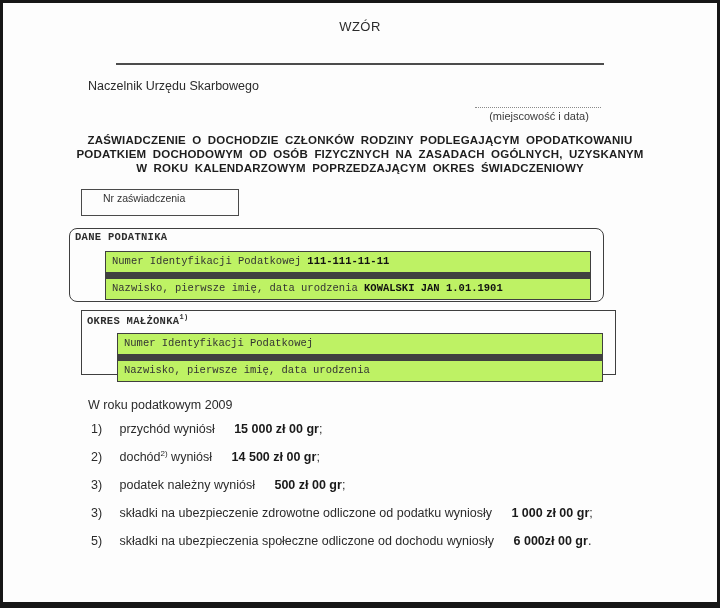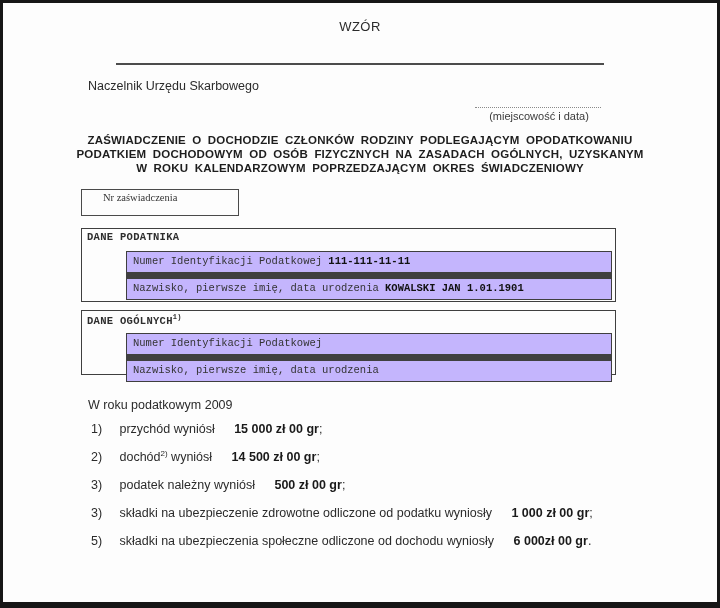--- a/index.html
+++ b/index.html
@@ -18,29 +18,29 @@
   
   .wzor{left:0;right:0;top:16px;text-align:center;font-weight:normal;font-size:13px;letter-spacing:.5px;}
   .sep-line{left:113px;top:60px;width:488px;border-top:2px solid #4c4c4c;}
   .addressee{left:85px;top:76px;font-size:12.5px;}
   .place-line{left:472px;top:94px;width:126px;height:10px;border-bottom:1.5px dotted #8a8a8a;}
   .place-caption{left:448px;top:107px;width:176px;text-align:center;font-size:11px;color:#3a3a3a;}
   
   .doc-title{left:50px;right:50px;top:130px;text-align:center;font-weight:bold;font-size:11.5px;line-height:14px;letter-spacing:.2px;word-spacing:3px;color:#1d1d1d;}
   
   .cert-box{left:78px;top:186px;width:158px;height:27px;border:1px solid #4a4a4a;box-sizing:border-box;}
-  .mono-label{font-family:Liberation Serif, serif;font-size:10.5px;color:#333;padding-left:16px;}
+  .mono-label{font-family:Liberation Sans, sans-serif;font-size:10.5px;color:#333;padding-left:16px;}
   .cert-box .mono-label{position:absolute;left:5px;top:2px;}
   
   .section-box{border:1px solid #3f3f3f;box-sizing:border-box;background:#fdfdfd;}
-  .sec-taxpayer{left:78px;top:225px;width:535px;height:74px;}
+  .sec-taxpayer{left:66px;top:225px;width:535px;height:74px;border-radius:8px;}
   .sec-spouse{left:78px;top:307px;width:535px;height:65px;}
   .section-label{position:absolute;left:5px;top:2px;font-family:"Liberation Mono", monospace;font-size:10.5px;font-weight:bold;color:#2e2e2e;letter-spacing:.3px;}
   .section-label sup{font-size:7px;}
-  .inner-box{position:absolute;left:35px;top:22px;width:486px;border:1px solid #3f3f3f;box-sizing:border-box;background:#c4b5fd;margin-left:9px;}
+  .inner-box{position:absolute;left:35px;top:22px;width:486px;border:1px solid #3f3f3f;box-sizing:border-box;background:#bef264;}
   .inner-row{height:20px;line-height:19px;padding-left:6px;font-family:"Liberation Mono", monospace;font-size:10.5px;color:#333;white-space:nowrap;overflow:hidden;}
   .inner-row + .inner-row{border-top:7px solid #404040;}
   .inner-row b{font-weight:bold;color:#111;}
   
   .intro{left:85px;top:387px;font-size:12.5px;margin-top:8px;}
   .list-item{left:88px;font-size:12.5px;white-space:nowrap;}
   .item-no{display:inline-block;width:25px;}
   .list-item b{font-weight:bold;color:#1a1a1a;margin-left:16px;}
   .list-item sup{font-size:8px;line-height:0;}
 </style>
@@ -76,21 +76,21 @@
         <b>111-111-11-11</b>
       </div>
       <div class="inner-row">
         <span>Nazwisko, pierwsze imię, data urodzenia</span>
         <b>KOWALSKI JAN 1.01.1901</b>
       </div>
     </div>
   </div>
 
   <div class="abs section-box sec-spouse">
-    <span class="section-label"><span>DANE OGÓLNYCH</span><sup>1)</sup></span>
+    <span class="section-label"><span>OKRES MAŁŻONKA</span><sup>1)</sup></span>
     <div class="inner-box">
       <div class="inner-row">
         <span>Numer Identyfikacji Podatkowej</span>
         <b></b>
       </div>
       <div class="inner-row">
         <span>Nazwisko, pierwsze imię, data urodzenia</span>
         <b></b>
       </div>
     </div>

